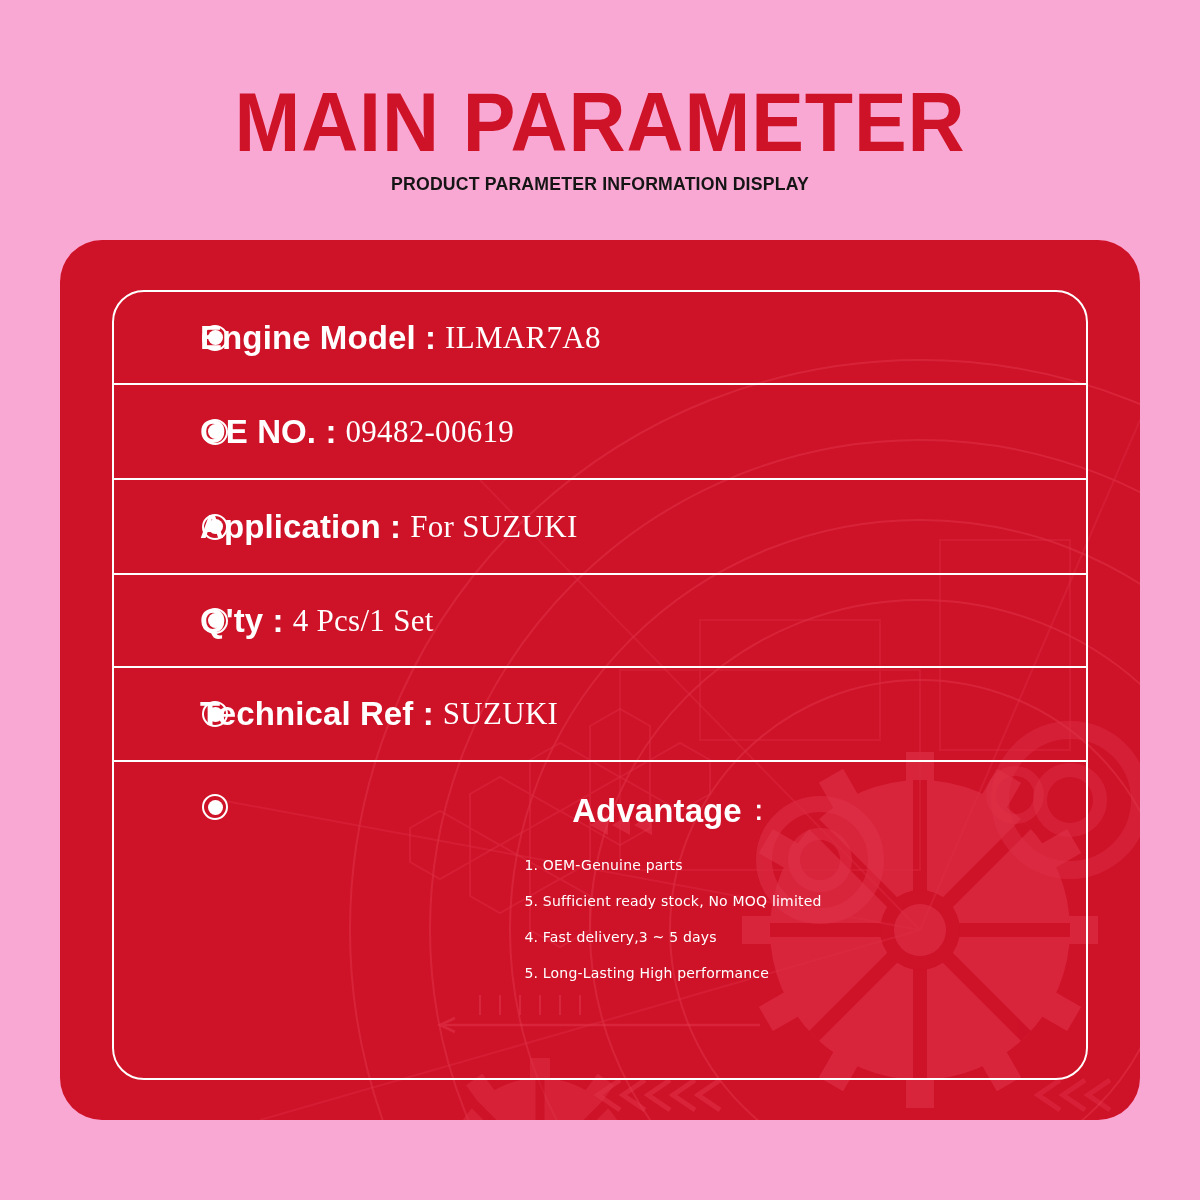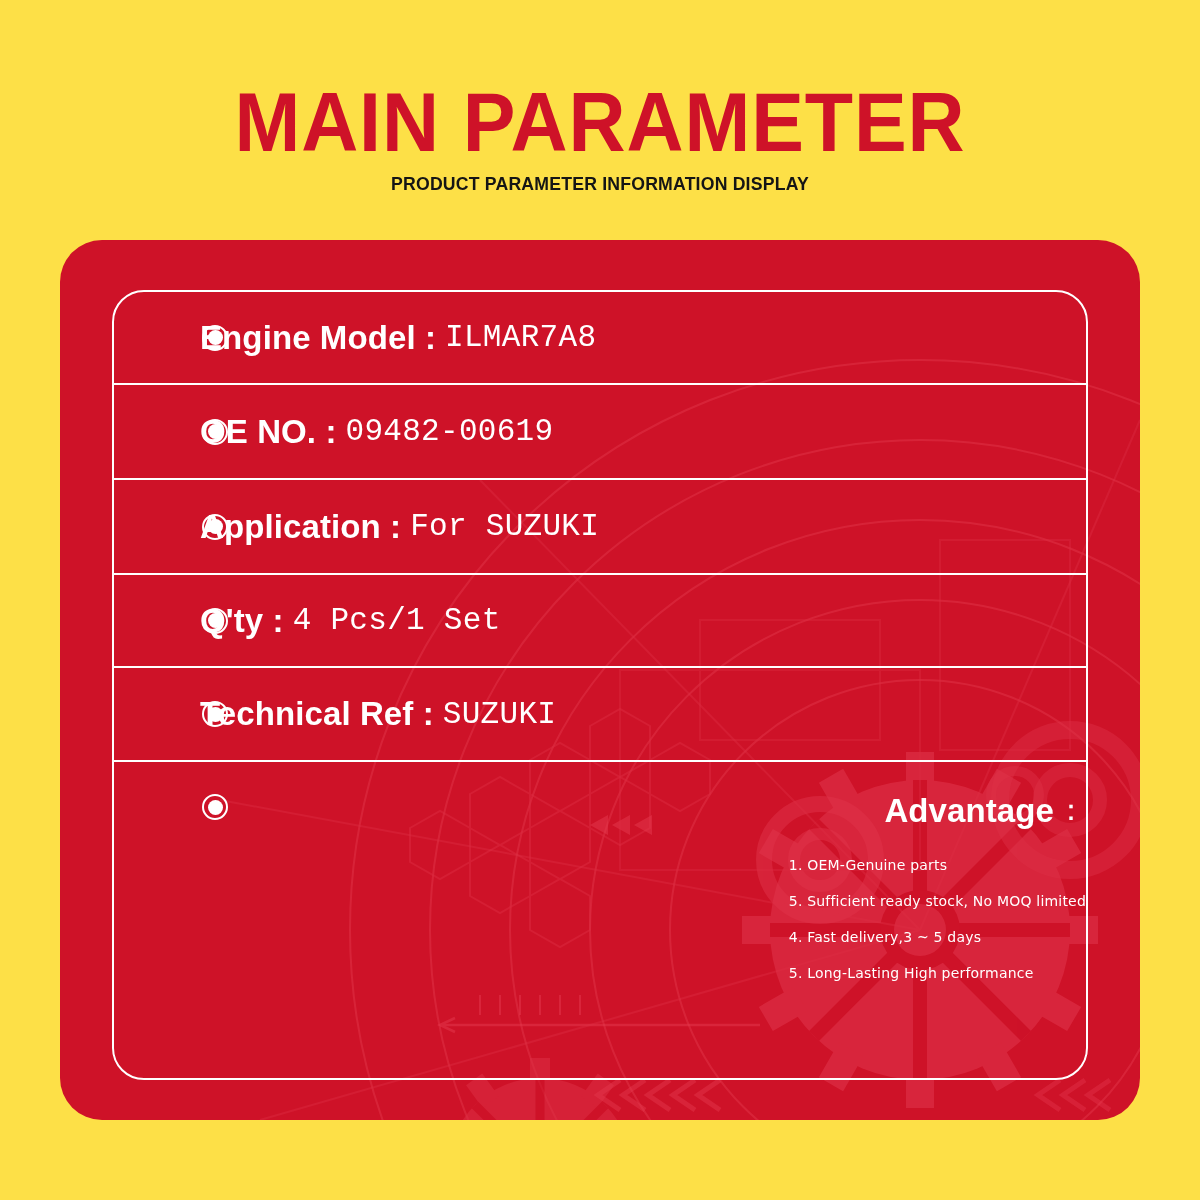--- a/index.html
+++ b/index.html
@@ -11,21 +11,21 @@
     height: 1200px;
     background: #ffffff;
     font-family: "Liberation Sans", sans-serif;
     overflow: hidden;
   }
 
   .page {
     position: relative;
     width: 1200px;
     height: 1200px;
-    background: #fde047;
+    background: #f9a8d4;
   }
 
   
   .header {
     position: absolute;
     top: 78px;
     left: 0;
     width: 1200px;
     text-align: center;
   }
@@ -100,21 +100,21 @@
     border-bottom: 2px solid #ffffff;
   }
   .row.r1 { height: 93px; }
   .row.r2 { height: 95px; }
   .row.r3 { height: 95px; }
   .row.r4 { height: 93px; }
   .row.r5 { height: 94px; }
   .row.adv {
     flex: 1;
     border-bottom: none;
-    align-items: flex-end;
+    align-items: center;
     padding-top: 28px;
     flex-direction: column;
   }
 
   .bullet {
     position: absolute;
     left: 88px;
     width: 26px;
     height: 26px;
     border: 2px solid #ffffff;
@@ -134,21 +134,21 @@
   .row.adv .bullet { top: 32px; }
 
   .label {
     font-size: 33px;
     font-weight: bold;
     color: #ffffff;
     letter-spacing: 0.1px;
     white-space: nowrap;
   }
   .value {
-    font-family: Liberation Mono, monospace;
+    font-family: Liberation Serif, serif;
     font-size: 31px;
     font-weight: normal;
     color: #ffffff;
     letter-spacing: 0.3px;
     white-space: nowrap;
     margin-left: 9px;
     text-align: right;
   }
   .value.tight { }
 

